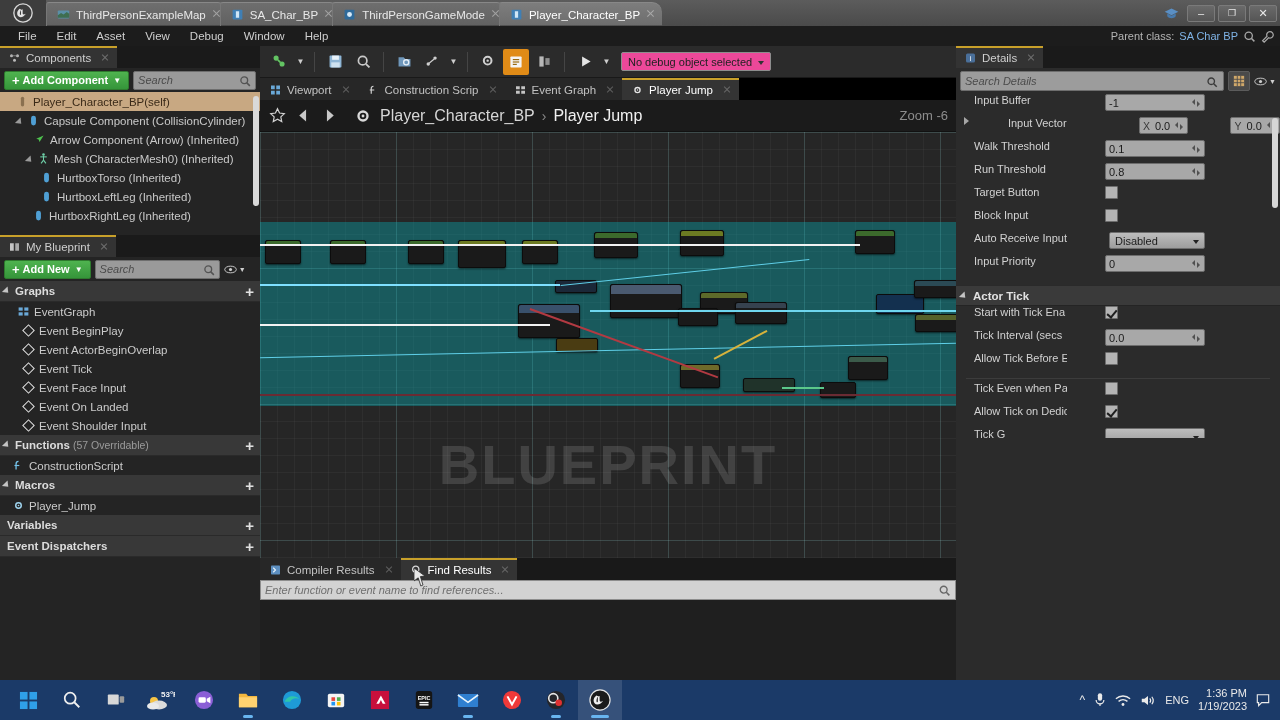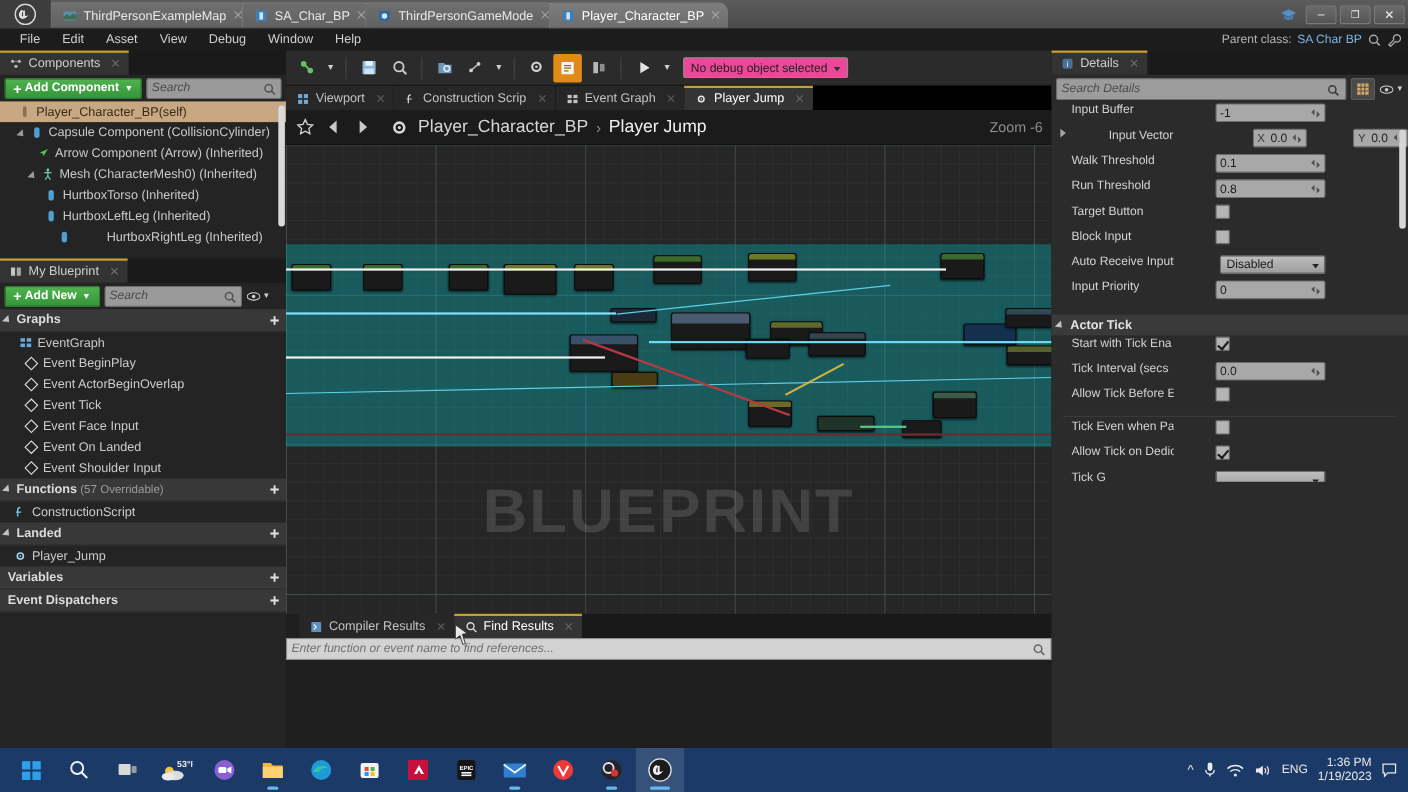--- a/index.html
+++ b/index.html
@@ -193,21 +193,21 @@
     background: rgba(0,190,200,.34);
   }
   .watermark {
     position: absolute; left: 0; right: 0; top: 300px; text-align: center;
     font-size: 56px; font-weight: bold; color: rgba(255,255,255,.13); letter-spacing: 2px;
   }
   .node { position: absolute; border-radius: 2px; background: #1a1a1a; border: 1px solid #0c0c0c; box-shadow: 0 1px 2px rgba(0,0,0,.6); }
   .node .hdr { height: 5px; border-top-left-radius: 2px; border-top-right-radius: 2px; }
   .wire { position: absolute; height: 2px; }
 
-  .bottomtabs { position: absolute; left: 12px; top: 512px; width: 696px; height: 22px; background: #191919; display: flex; align-items: flex-end; }
+  .bottomtabs { position: absolute; left: 0; top: 512px; width: 696px; height: 22px; background: #191919; display: flex; align-items: flex-end; }
   .findbar {
     position: absolute; left: 0; top: 534px; width: 696px; height: 20px;
     background: #d2d2d2; border: 1px solid #8d8d8d; display: flex; align-items: center;
     padding: 0 4px; color: #707070; font-size: 11px; font-style: italic;
   }
   .findbar .ficon { width: 13px; height: 13px; margin-left: auto; opacity: .7; }
   .findpane { position: absolute; left: 0; top: 554px; width: 696px; height: 80px; background: #1f1f1f; }
 
   
   .rightcol { position: absolute; left: 956px; top: 0; width: 324px; height: 634px; background: #2b2b2b; }
@@ -413,21 +413,21 @@
               <rect x="5" y="2" width="6" height="12" rx="3" fill="#4f9fd4"></rect>
             </svg>
           <span>HurtboxTorso (Inherited)</span>
         </div>
         <div class="trow" style="padding-left:40px;">
           <svg class="cicon" viewBox="0 0 16 16">
               <rect x="5" y="2" width="6" height="12" rx="3" fill="#4f9fd4"></rect>
             </svg>
           <span>HurtboxLeftLeg (Inherited)</span>
         </div>
-        <div class="trow" style="padding-left:52px;gap:28px;">
+        <div class="trow" style="padding-left:32px;">
           <svg class="cicon" viewBox="0 0 16 16">
               <rect x="5" y="2" width="6" height="12" rx="3" fill="#4f9fd4"></rect>
             </svg>
           <span>HurtboxRightLeg (Inherited)</span>
         </div>
         <div class="vscroll" style="top:4px; height:110px;"></div>
       </div>
 
       <div class="paneltabrow" style="margin-top:2px;">
         <div class="ptab sel">
@@ -516,21 +516,21 @@
           <svg class="cicon" viewBox="0 0 16 16">
               <path d="M5 13V6c0-2 1-3 3-3" fill="none" stroke="#74c3ea" stroke-width="1.6"></path>
               <line x1="3" y1="8" x2="9" y2="8" stroke="#74c3ea" stroke-width="1.4"></line>
             </svg>
           <span>ConstructionScript</span>
         </div>
 
         <div class="sectionrow">
           <div class="left">
               <span class="sub-tri"></span>
-              <span>Landed</span>
+              <span>Macros</span>
             </div>
           <span class="plusicon">+</span>
         </div>
         <div class="gitem" style="padding-left:12px;">
           <svg class="cicon" viewBox="0 0 16 16">
               <circle cx="8" cy="8" r="3.4" fill="none" stroke="#9fd4ef" stroke-width="1.8"></circle>
               <circle cx="8" cy="8" r="1" fill="#9fd4ef"></circle>
             </svg>
           <span>Player_Jump</span>
         </div>

